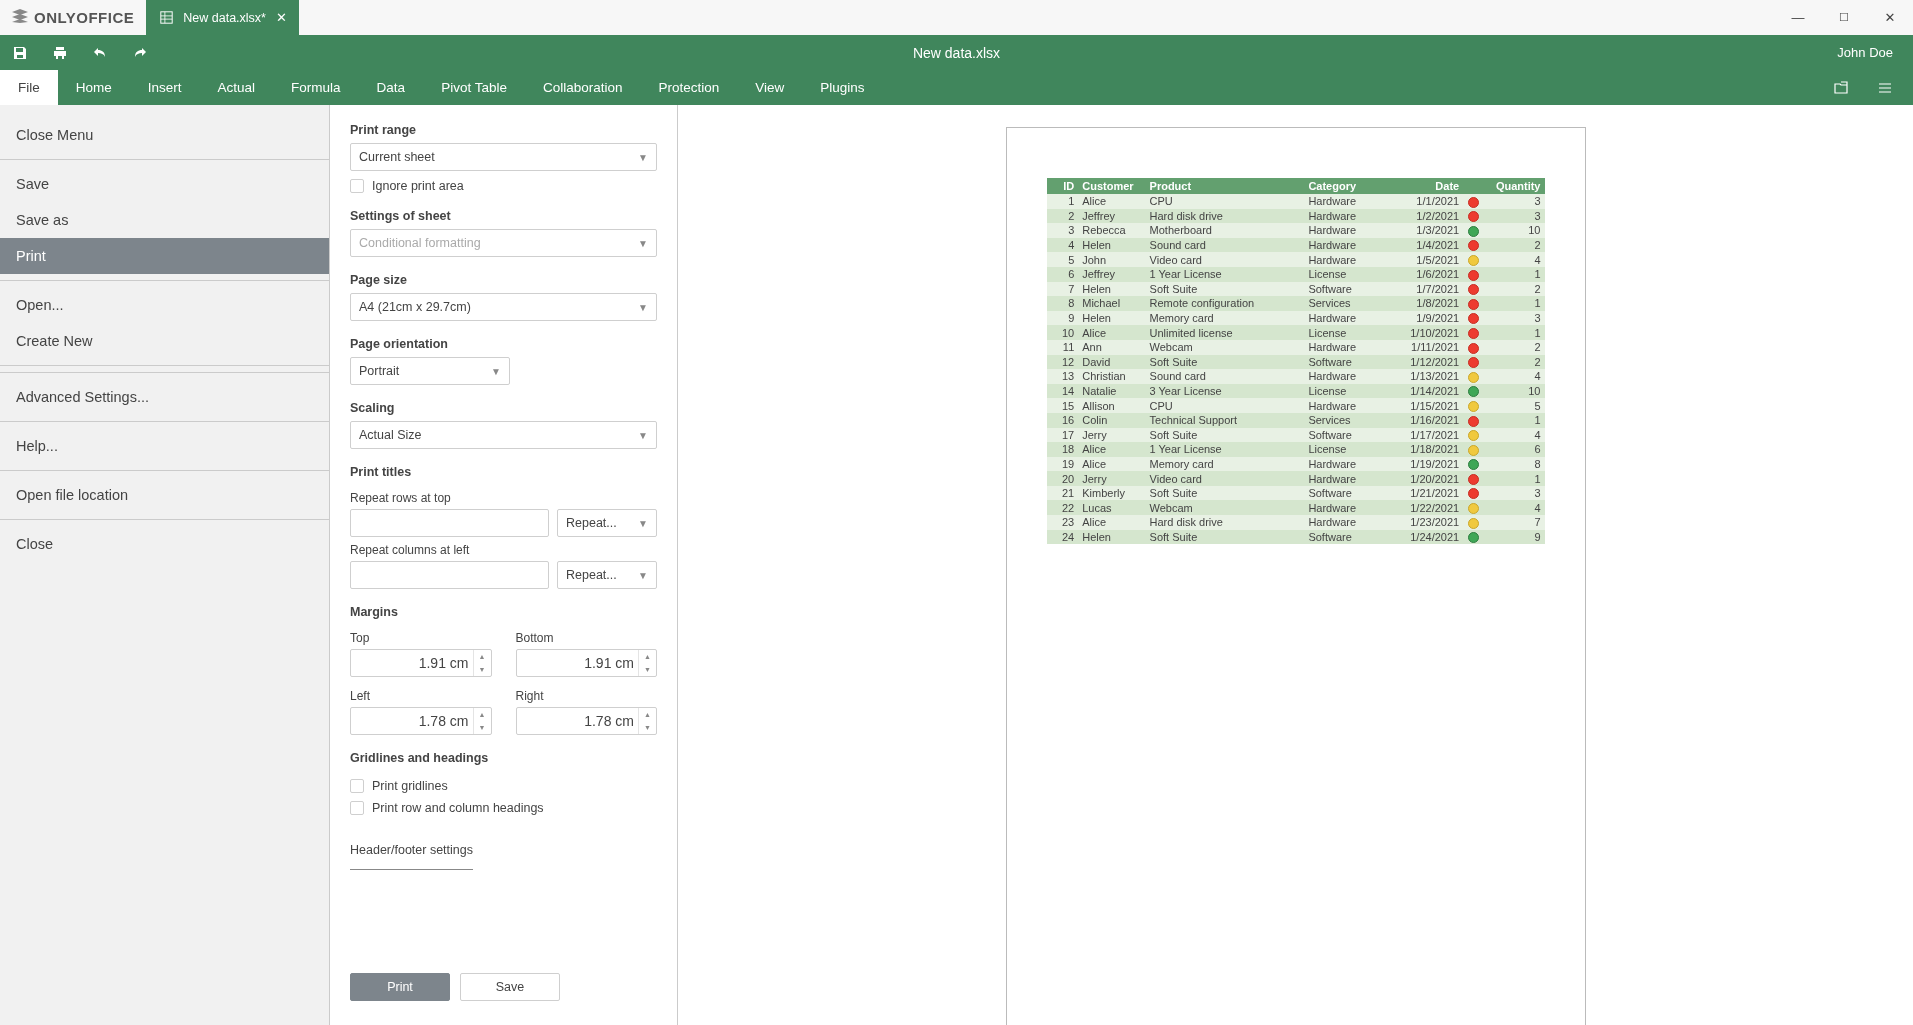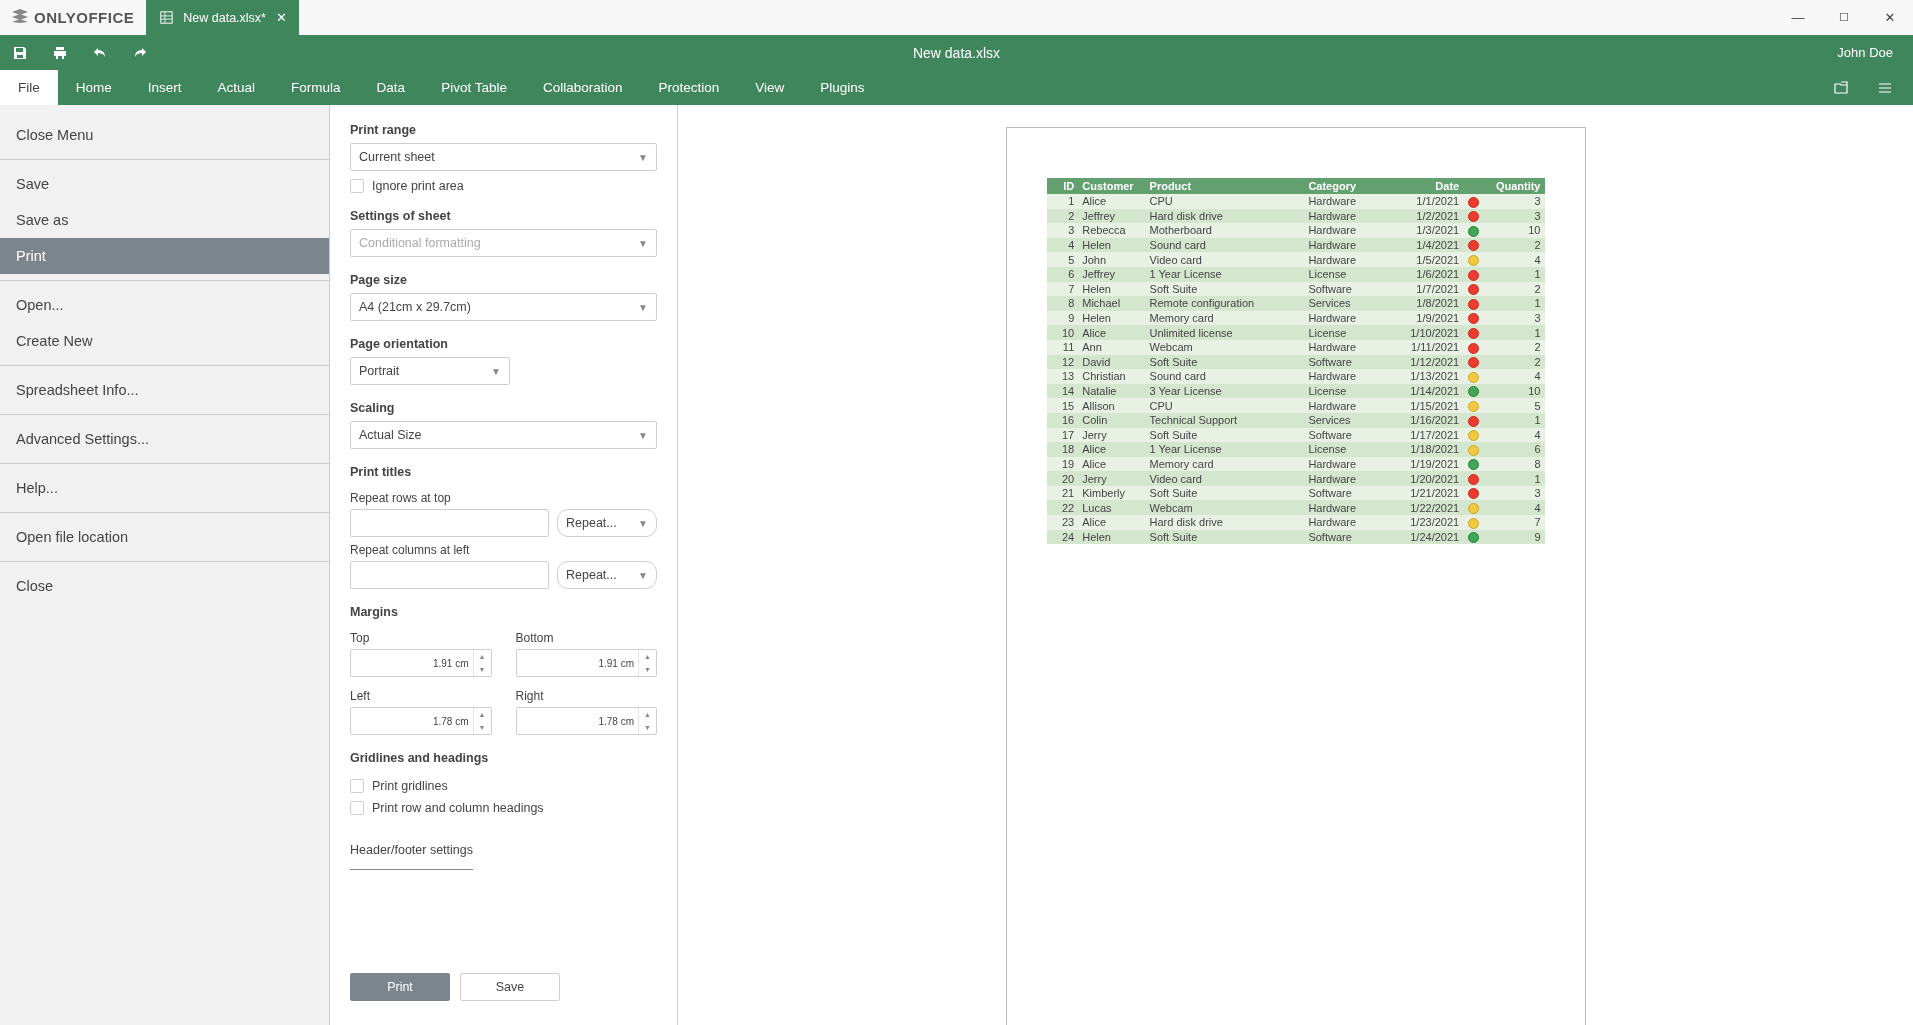--- a/index.html
+++ b/index.html
@@ -124,29 +124,29 @@
 }
 .ctrl-select.disabled { color:#aaa; }
 .ctrl-select .chev { color:#888; font-size:10px; }
 .ctrl-select.narrow { width: 160px; }
 .chk { display:flex; align-items:center; gap:8px; margin-top:8px; font-size:12.5px; color:#444; }
 .chk-box { width:14px; height:14px; border:1px solid #cfcfcf; border-radius:2px; background:#fff; cursor:pointer;}
 .row2 { display:flex; gap:24px; }
 .col50 { flex:1; }
 .ctrl-input {
   width:100%; height:28px; border:1px solid #cfcfcf; border-radius:2px; background:#fff;
-  padding: 0 8px; font-size:10px; color:#444;
+  padding: 0 8px; font-size:14px; color:#444;
 }
 .spin-wrap { position:relative; }
 .spin-wrap .ctrl-input { text-align:right; padding-right:22px; }
 .spin-btns { position:absolute; right:1px; top:1px; bottom:1px; width:18px; display:flex; flex-direction:column; border-left:1px solid #e4e4e4;}
 .spin-btns div { flex:1; display:flex; align-items:center; justify-content:center; font-size:7px; color:#888; cursor:pointer;}
 .repeat-row { display:flex; gap:8px; align-items:flex-end; }
 .repeat-row .ctrl-input { flex:1; }
-.repeat-row .ctrl-select { width:100px; flex:0 0 100px;border-radius:11px; }
+.repeat-row .ctrl-select { width:100px; flex:0 0 100px; }
 .link-like { border-bottom:1px solid #888; display:inline-block; font-size:12.5px; color:#444; cursor:pointer; margin-top:8px; padding-bottom:12px;}
 .btn-row { display:flex; gap:10px; margin-top:auto; padding-top:20px; padding-bottom:10px;}
 .btn { width:100px; height:28px; border:1px solid #cfcfcf; border-radius:2px; background:#fff; font-size:12.5px; color:#444; display:flex; align-items:center; justify-content:center; cursor:pointer;}
 .btn.primary { background:#7d858c; color:#fff; border-color:#7d858c; }
 
 
 .preview-area {
   flex:1;
   background:#fff;
   display:flex;
@@ -303,21 +303,20 @@
   <div class="side-menu" id="side-menu-container">
       <div class="side-item">Close Menu</div>
       <div class="side-sep"></div>
       <div class="side-item">Save</div>
       <div class="side-item">Save as</div>
       <div class="side-item selected">Print</div>
       <div class="side-sep"></div>
       <div class="side-item">Open...</div>
       <div class="side-item">Create New</div>
       <div class="side-sep"></div>
-      <div class="side-item">Spreadsheet Info...</div>
       <div class="side-sep"></div>
       <div class="side-item">Advanced Settings...</div>
       <div class="side-sep"></div>
       <div class="side-item">Help...</div>
       <div class="side-sep"></div>
       <div class="side-item">Open file location</div>
       <div class="side-sep"></div>
       <div class="side-item">Close</div>
     </div>
 

